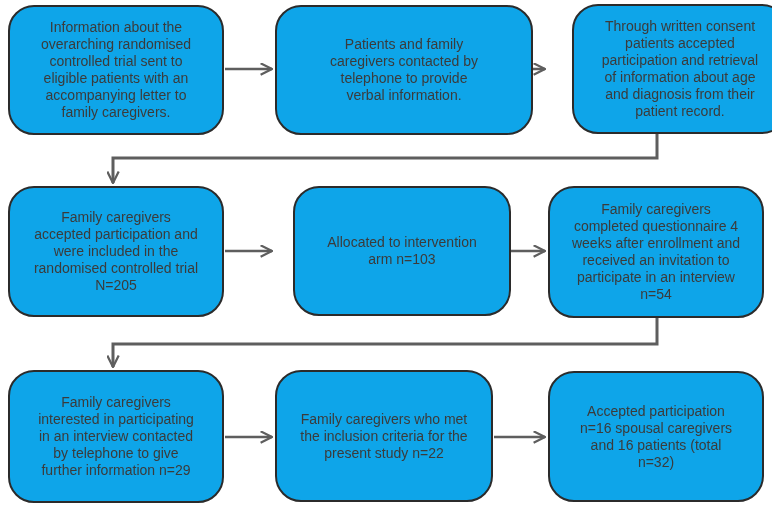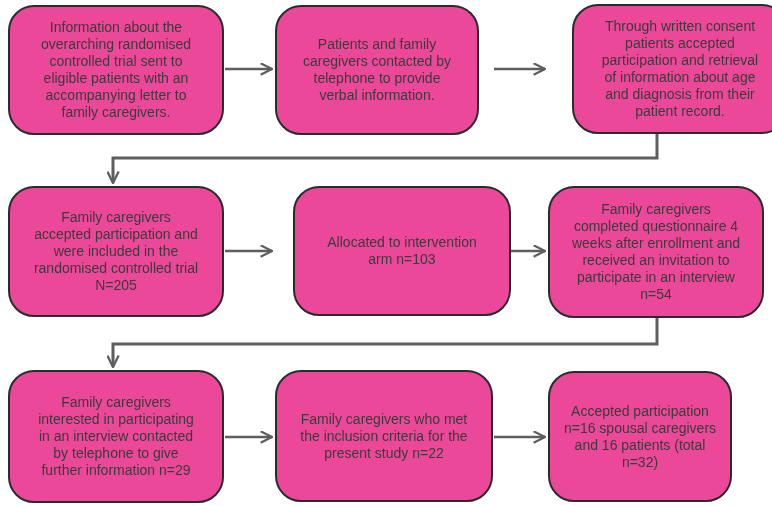--- a/index.html
+++ b/index.html
@@ -26,21 +26,21 @@
     fill: none;
     stroke-width: 2.6px;
   }
   .conn-long {
     fill: none;
     stroke-width: 3px;
   }
   .flow-box {
     position: absolute;
     box-sizing: border-box;
-    background: #ec4899;
+    background: #0ea5e9;
     border: 2px solid #2b2b2b;
     border-radius: 26px;
     display: flex;
     align-items: center;
     justify-content: center;
     padding: 10px 12px;
   }
   .box-text {
     font-size: 14px;
     line-height: 17px;
@@ -77,21 +77,21 @@
 
   <div class="flow-box" style="left:8px; top:5px; width:216px; height:130px;">
     <div class="box-text">Information about the
 overarching randomised
 controlled trial sent to
 eligible patients with an
 accompanying letter to
 family caregivers.</div>
   </div>
 
-  <div class="flow-box" style="left:275px; top:5px; width:204px; height:130px;">
+  <div class="flow-box" style="left:275px; top:5px; width:258px; height:130px;">
     <div class="box-text">Patients and family
 caregivers contacted by
 telephone to provide
 verbal information.</div>
   </div>
 
   <div class="flow-box" style="left:572px; top:4px; width:216px; height:130px;">
     <div class="box-text">Through written consent
 patients accepted
 participation and retrieval
@@ -129,20 +129,20 @@
 by telephone to give
 further information n=29</div>
   </div>
 
   <div class="flow-box" style="left:275px; top:370px; width:218px; height:132px;">
     <div class="box-text">Family caregivers who met
 the inclusion criteria for the
 present study n=22</div>
   </div>
 
-  <div class="flow-box" style="left:548px; top:371px; width:184px; height:131px;">
+  <div class="flow-box" style="left:548px; top:371px; width:216px; height:131px;">
     <div class="box-text">Accepted participation
 n=16 spousal caregivers
 and 16 patients (total
 n=32)</div>
   </div>
 
 </div>
 
 </body></html>

